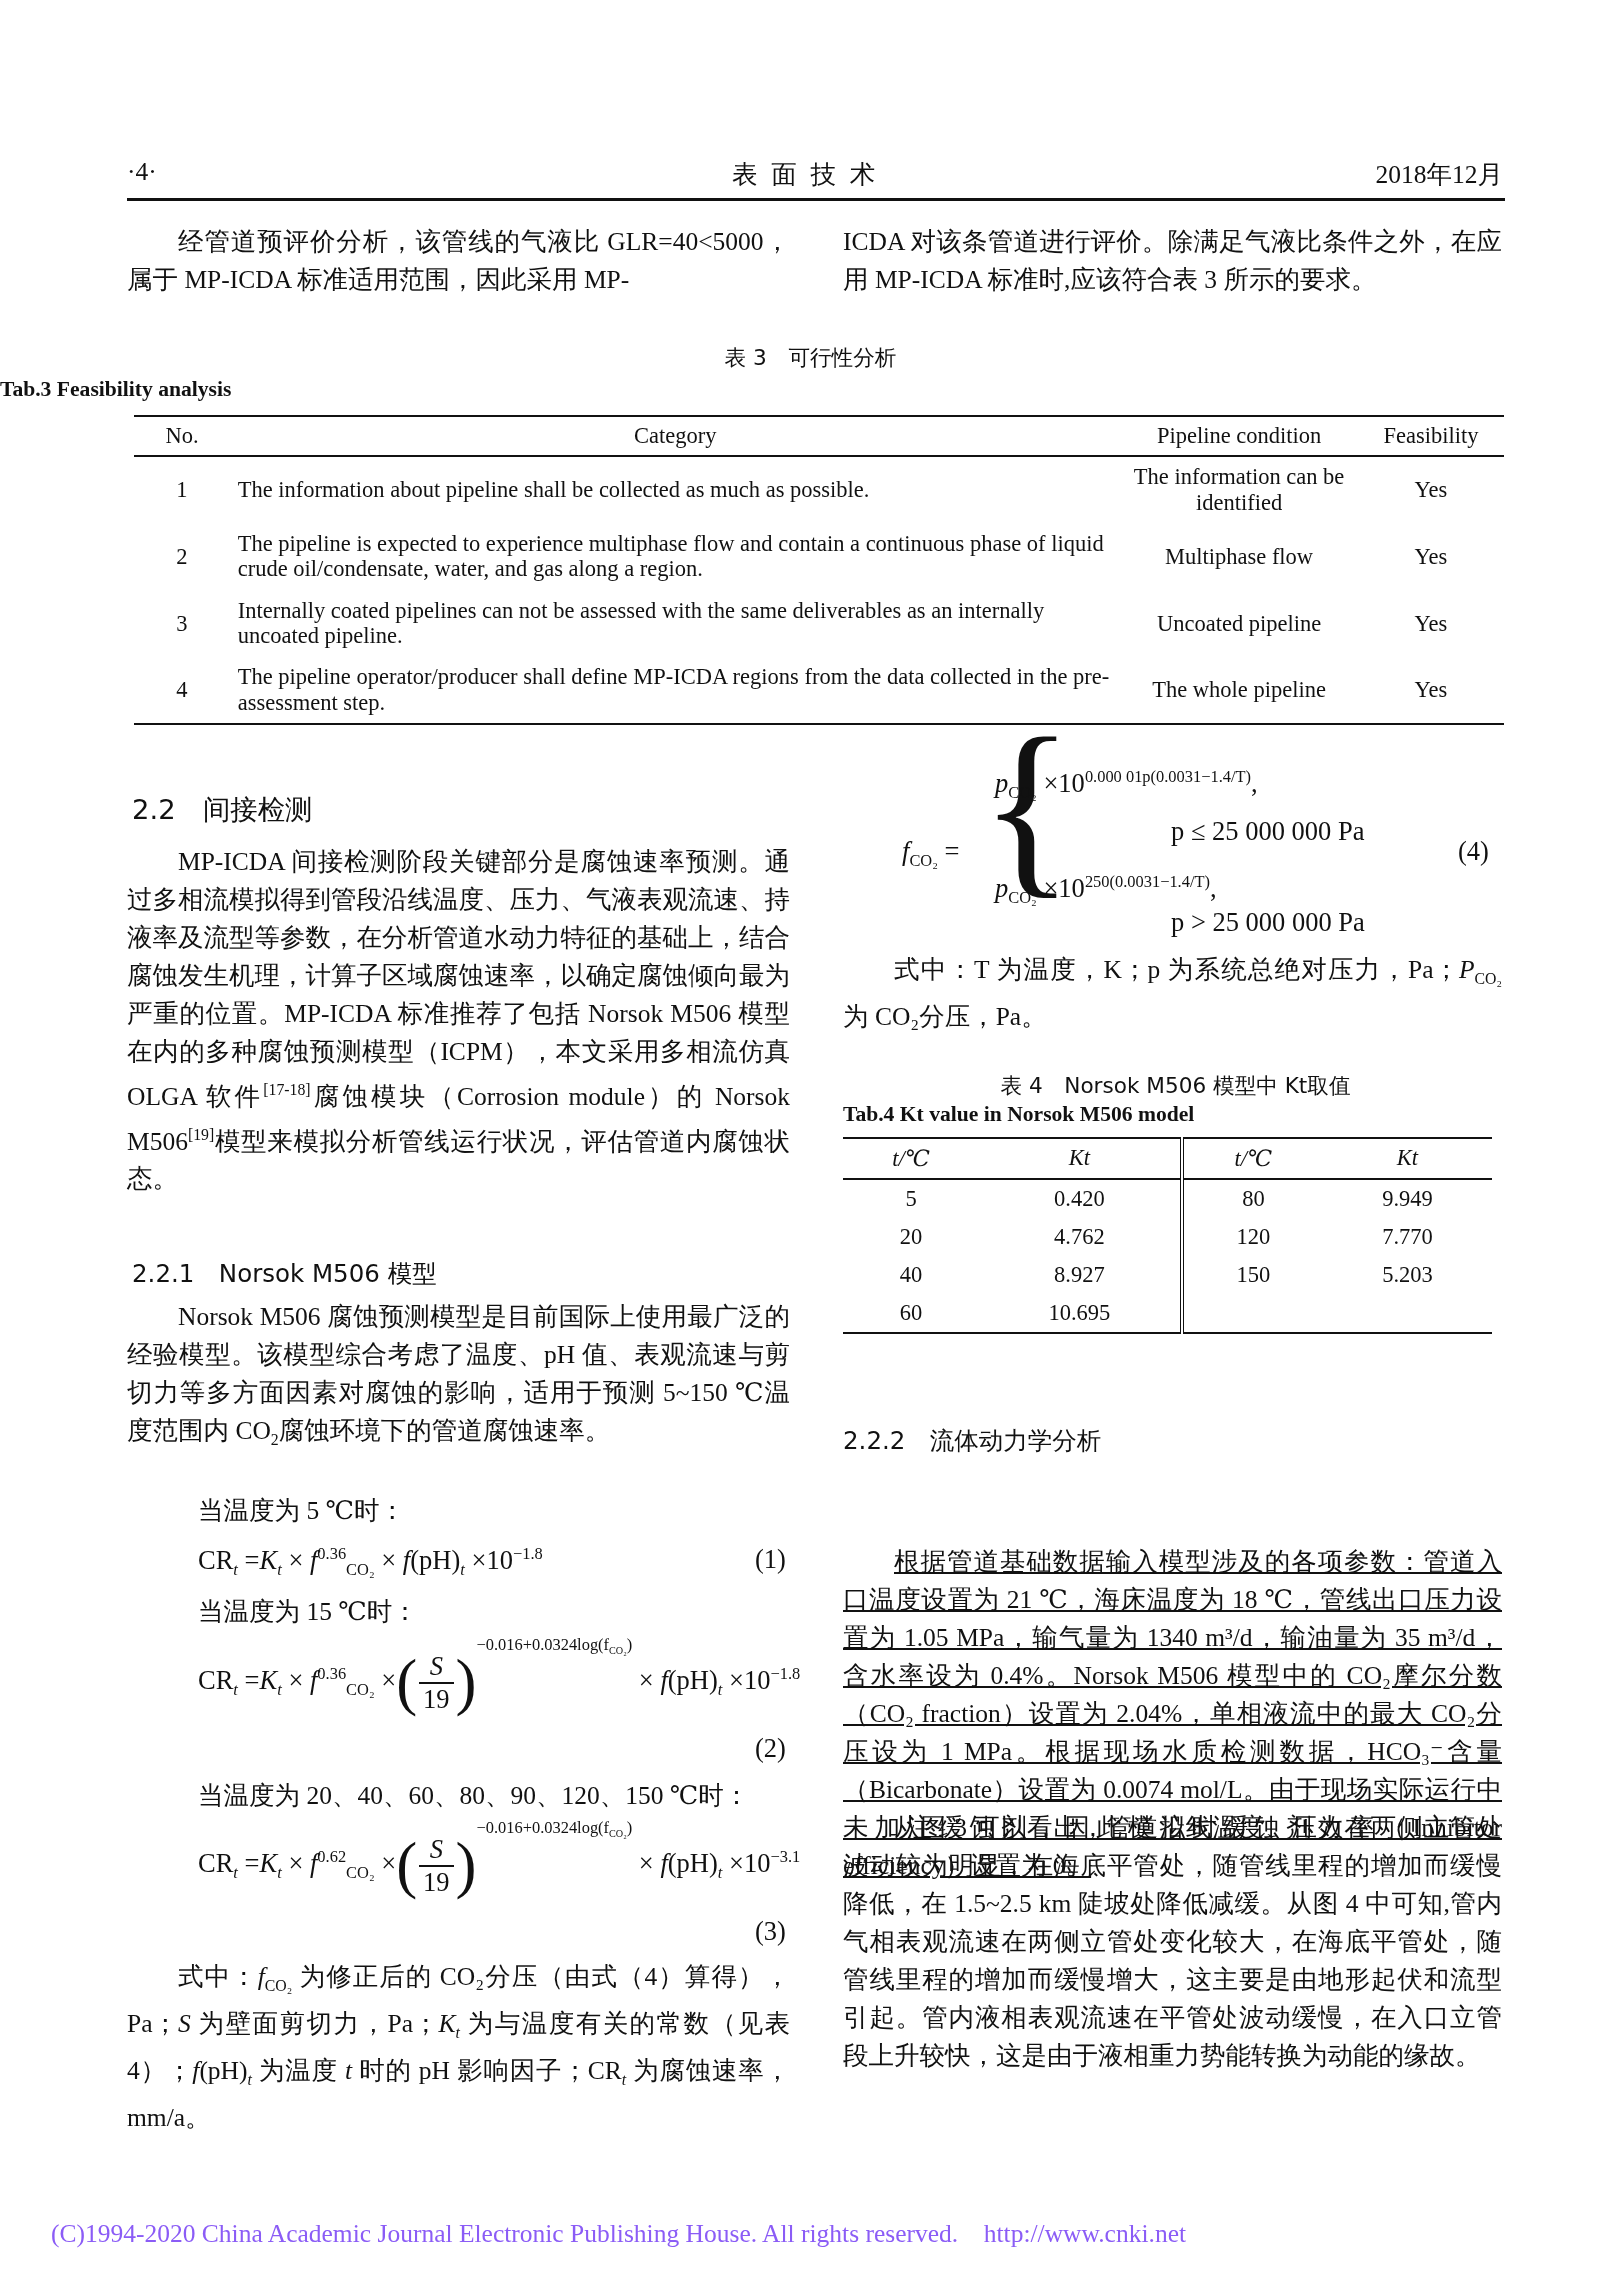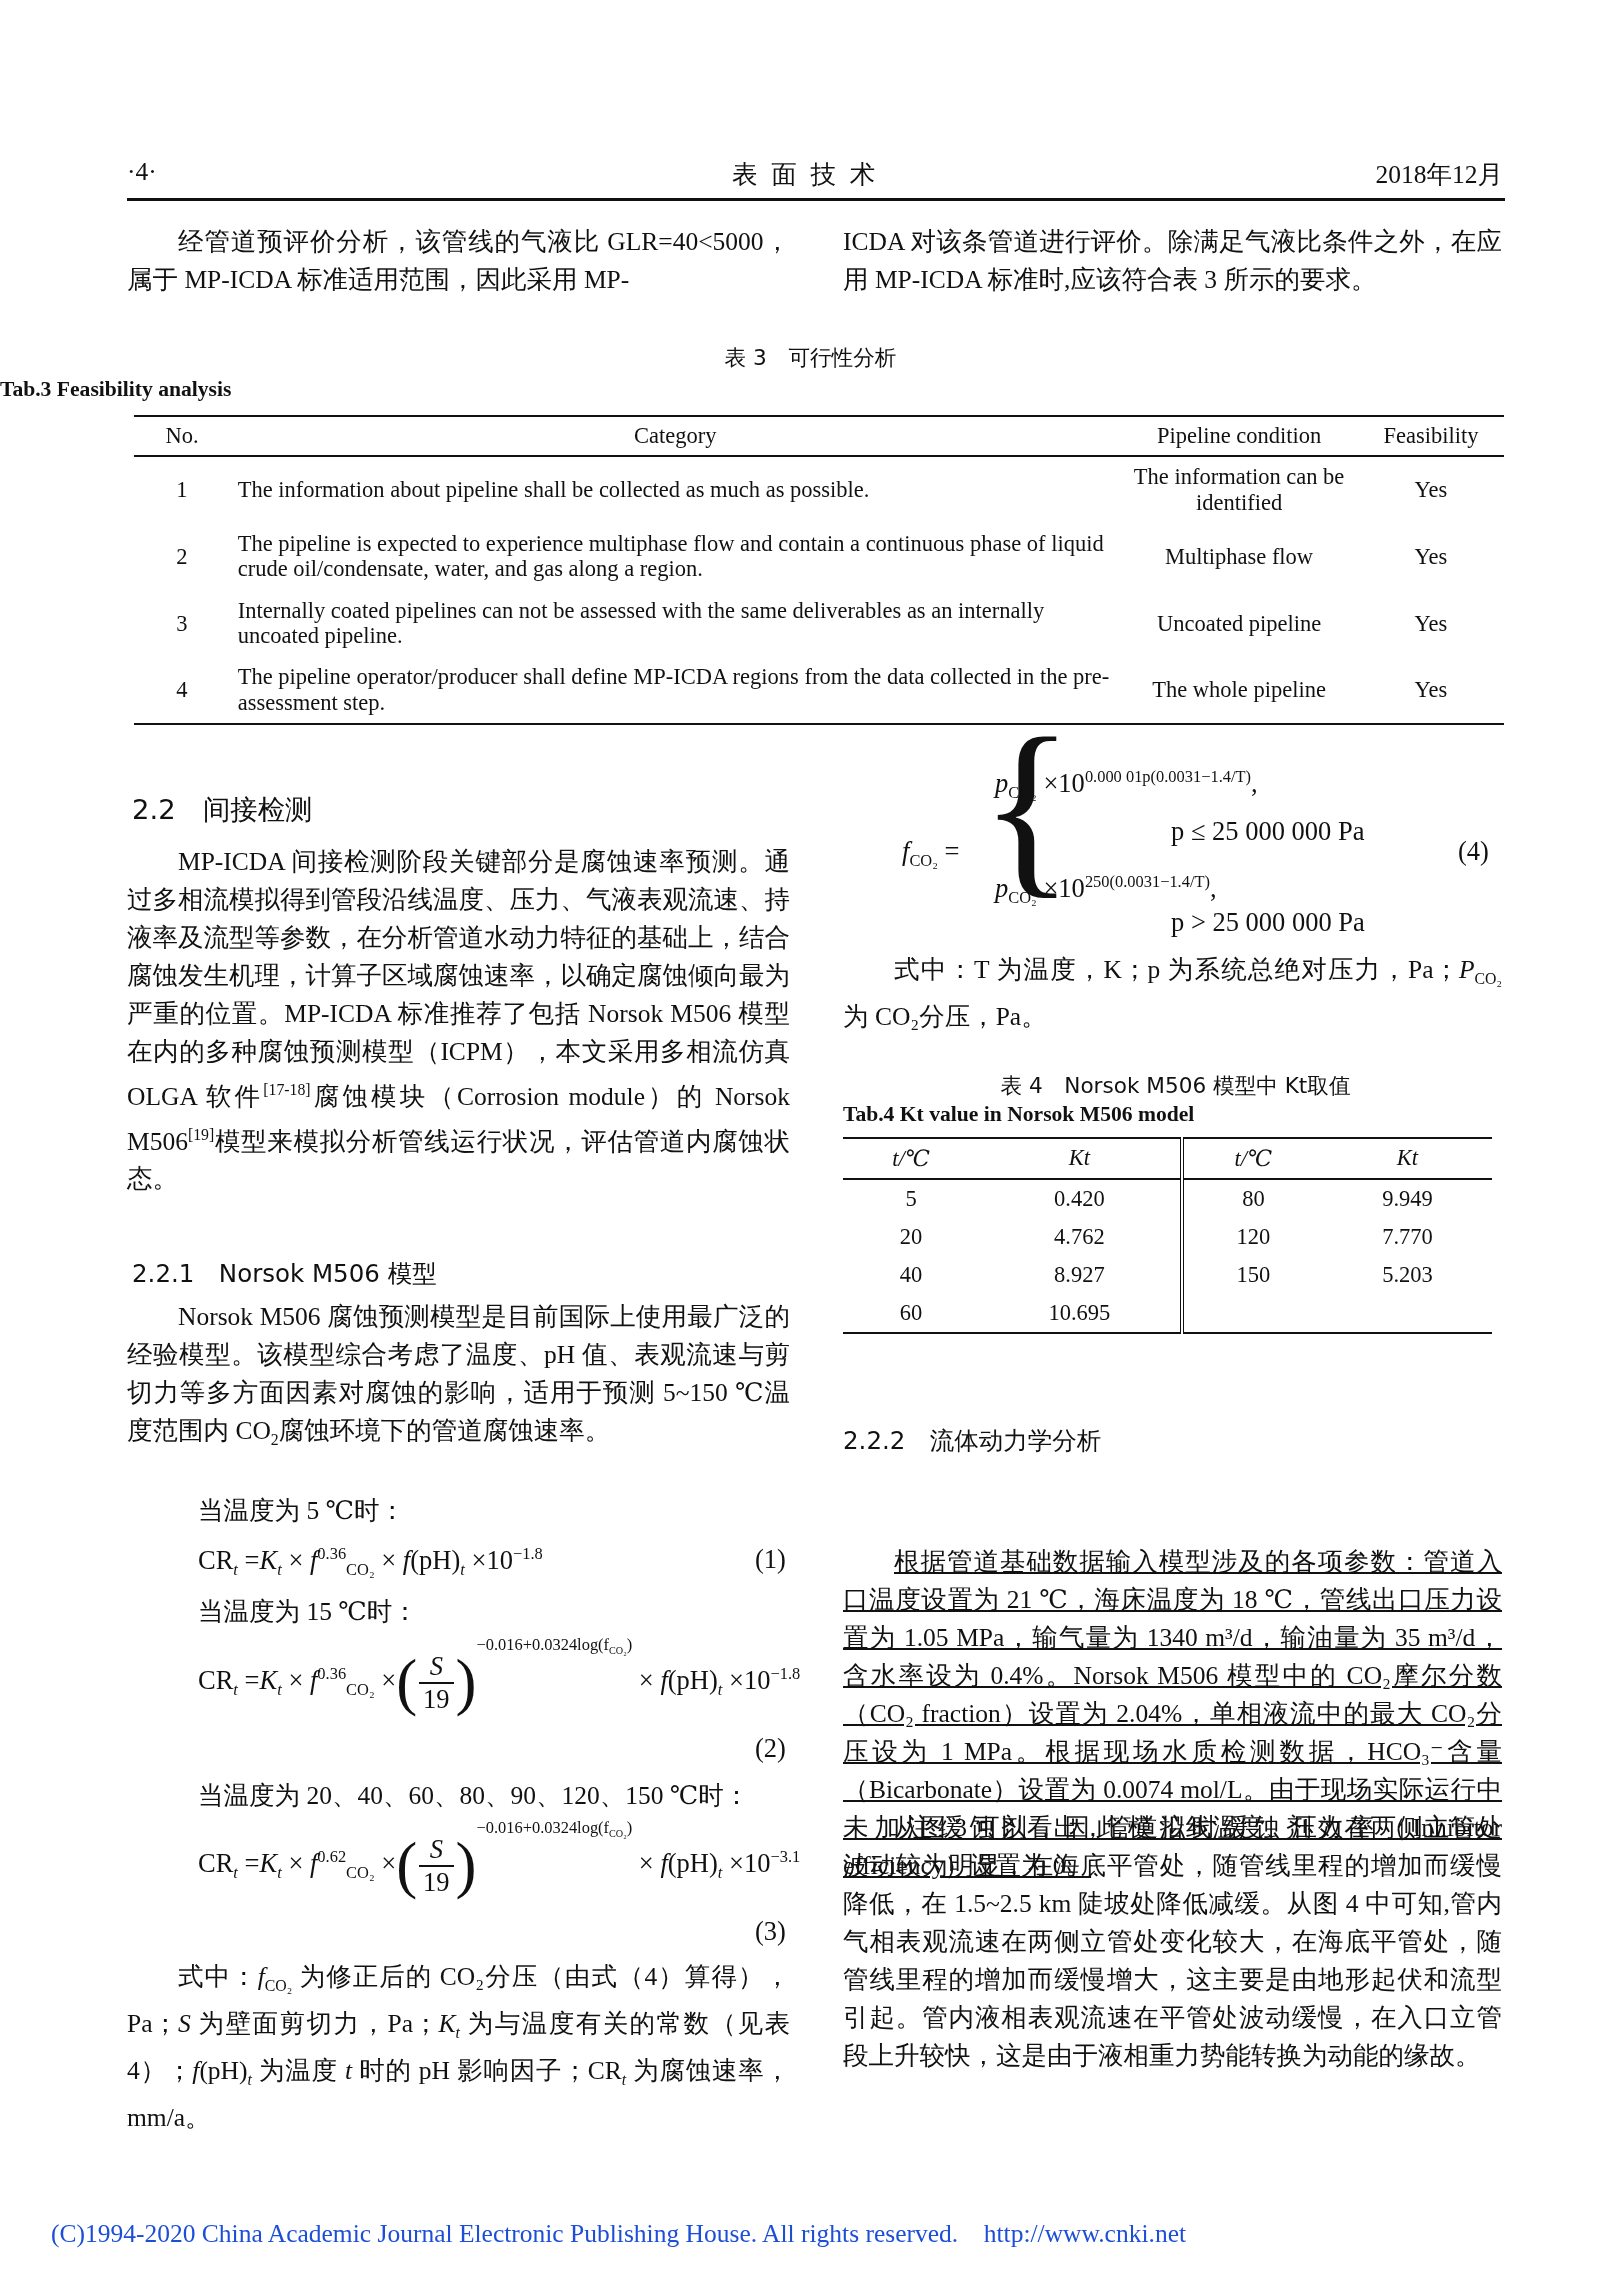--- a/index.html
+++ b/index.html
@@ -31,21 +31,21 @@
   .subsec { font-family: "DejaVu Sans", sans-serif; font-size: 24.5px; }
   .eq { font-size: 26.5px; white-space: nowrap; }
   .eqnum { font-size: 26.5px; }
   sup, sub { font-size: 0.62em; }
   .it { font-style: italic; }
   .frac { display: inline-block; vertical-align: middle; text-align: center; margin: 0 2px; }
   .frac .num { display: block; border-bottom: 2px solid #111; padding: 0 3.9px; font-style: italic; }
   .frac .den { display: block; padding: 0 3.9px; }
   .paren { font-size: 63px; vertical-align: middle; font-weight: 100; }
   .brace { font-size: 196px; line-height: 1; font-weight: 100; }
-  .footer { left: 51px; top: 2219px; font-size: 25.5px; color: #1d4ed8; }
+  .footer { left: 51px; top: 2219px; font-size: 25.5px; color: #8b5cf6; }
 </style>
 </head>
 <body>
 
 <div class="abs hdr hdr-left">·4·</div>
 <div class="abs hdr hdr-center">表面技术</div>
 <div class="abs hdr hdr-right">2018年12月</div>
 <div class="abs hdr-rule"></div>
 
 <div class="abs para indent col-left" style="top:223px;">经管道预评价分析，该管线的气液比 GLR=40&lt;5000，属于 MP-ICDA 标准适用范围，因此采用 MP-</div>

